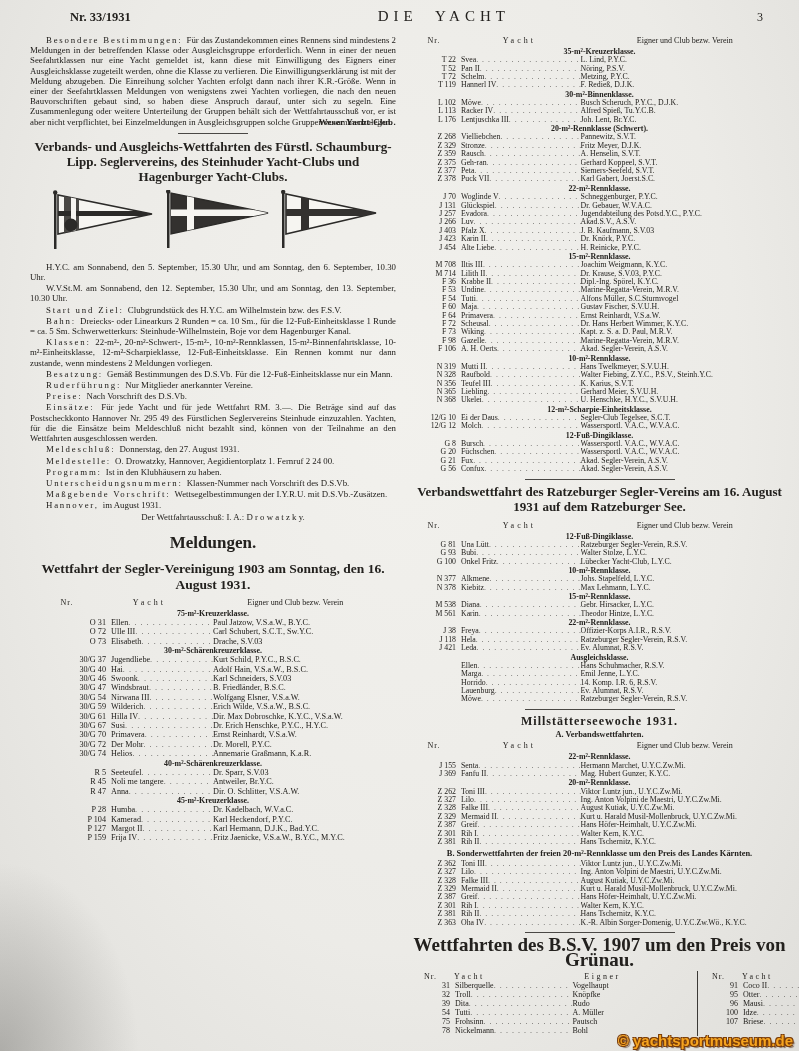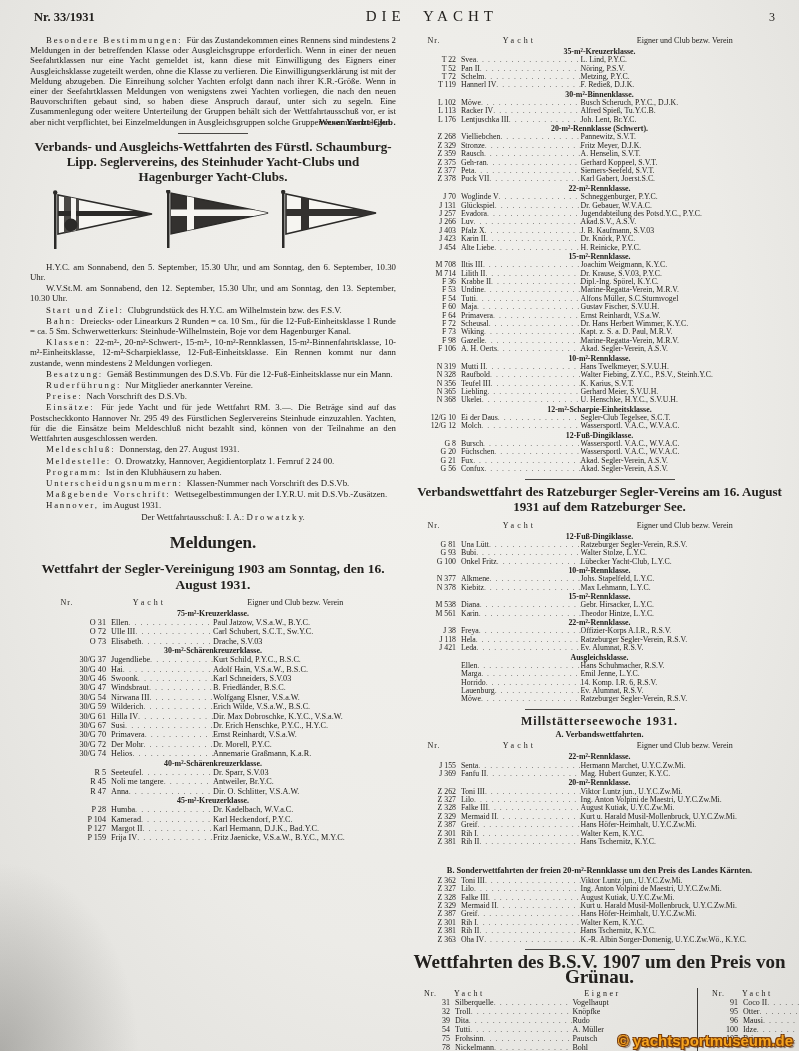--- a/index.html
+++ b/index.html
@@ -2,21 +2,21 @@
 <html><head>
 <meta charset="utf-8">
 <style>
   html,body{margin:0;padding:0;}
   body{width:799px;height:1051px;position:relative;overflow:hidden;
        font-family:"Liberation Serif","DejaVu Serif",serif;color:#23211e;
        background:radial-gradient(ellipse at 50% 38%,#f2f1ed 0%,#ecebe7 60%,#dfdeda 100%);}
   .page{position:absolute;inset:0;}
   .smudge{position:absolute;left:0;bottom:0;width:140px;height:190px;
           background:radial-gradient(ellipse at 0% 100%,rgba(125,124,120,.5),rgba(125,124,120,0) 70%);}
-  .hdr{display:flex;align-items:baseline;padding:8px 18px 0 34px;}
+  .hdr{display:flex;align-items:baseline;padding:8px 30px 0 34px;margin-left:36px;}
   .hdr-issue{font-weight:bold;font-size:12.5px;}
   .hdr-title{flex:1;text-align:center;font-size:15px;letter-spacing:5px;word-spacing:9px;}
   .hdr-page{font-size:12px;padding-right:6px;}
   .cols{display:flex;gap:14px;padding:10px 10px 0 30px;}
   .colL{width:366px;}
   .colR{width:379px;}
   
   .para{margin:0 0 1px 0;font-size:8.8px;line-height:10.2px;text-align:justify;text-indent:16px;}
   .sperr{letter-spacing:1.8px;}
   .sig{display:block;text-align:right;margin-top:-10.2px;font-weight:bold;letter-spacing:.4px;}
@@ -725,21 +725,21 @@
               <span class="ow">Walter Kern, K.Y.C.</span>
             </div>
             <div class="yrow">
               <span class="nr">Z 381</span>
               <span class="nm">Rih II</span>
               <span class="ld"></span>
               <span class="ow">Hans Tschernitz, K.Y.C.</span>
             </div>
           </div>
       </div>
-      <div class="sub-ab" style="margin-top:20px;">B. Sonderwettfahrten der freien 20-m²-Rennklasse um den Preis des Landes Kärnten.</div>
+      <div class="sub-ab" style="margin-top:3px;">B. Sonderwettfahrten der freien 20-m²-Rennklasse um den Preis des Landes Kärnten.</div>
       <div class="tbl-right">
         <div>
             <div class="yrow">
               <span class="nr">Z 362</span>
               <span class="nm">Toni III</span>
               <span class="ld"></span>
               <span class="ow">Viktor Luntz jun., U.Y.C.Zw.Mi.</span>
             </div>
             <div class="yrow">
               <span class="nr">Z 327</span>

